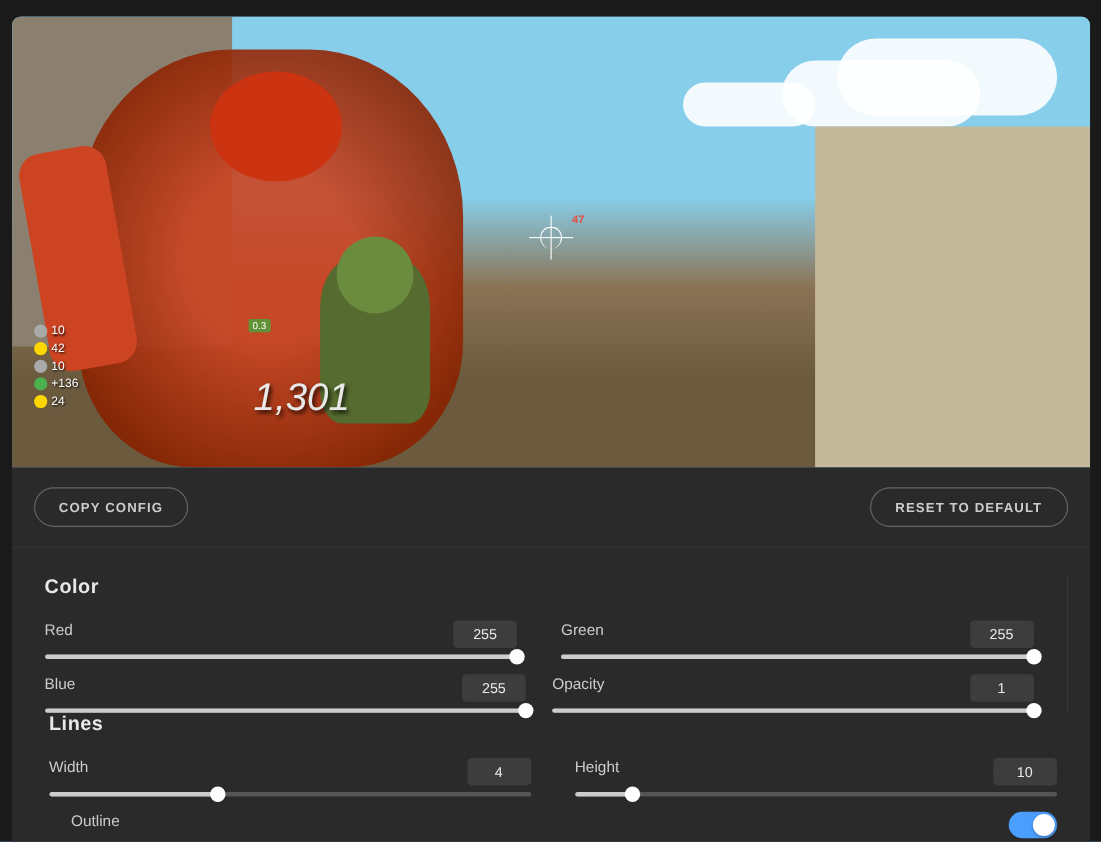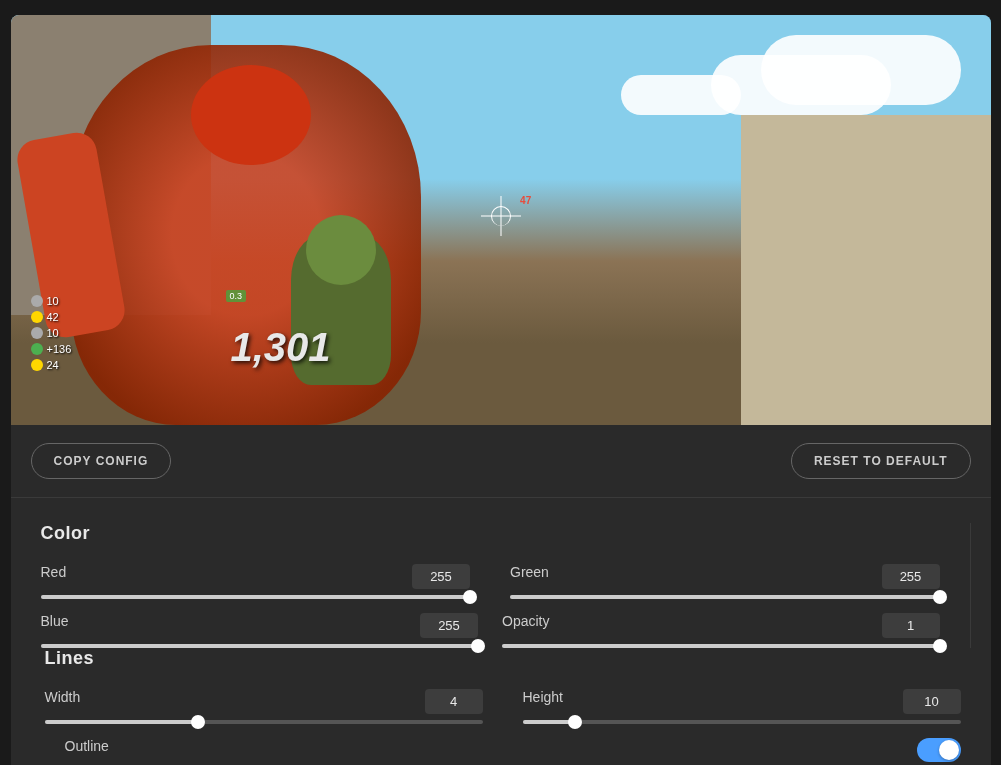--- a/index.html
+++ b/index.html
@@ -192,23 +192,23 @@
     .hud-icon-shield { background: #aaa; }
     .hud-icon-coin { background: #ffd700; }
     .hud-icon-bolt { background: #aaa; }
     .hud-icon-plus { background: #4CAF50; }
     .hud-icon-star { background: #ffd700; }
 
     
     .damage-num {
       position: absolute;
       left: 220px;
-      top: 310px;
-      font-size: 40px;
-      font-weight: bold;
+      top: 327px;
+      font-size: 35px;
+      font-weight: normal;
       color: #e8e8e8;
       text-shadow: 2px 2px 4px rgba(0,0,0,0.8);
       font-style: italic;
     }
 
     
     .controls-row {
       background: #2a2a2a;
       padding: 18px 20px;
       display: flex;

